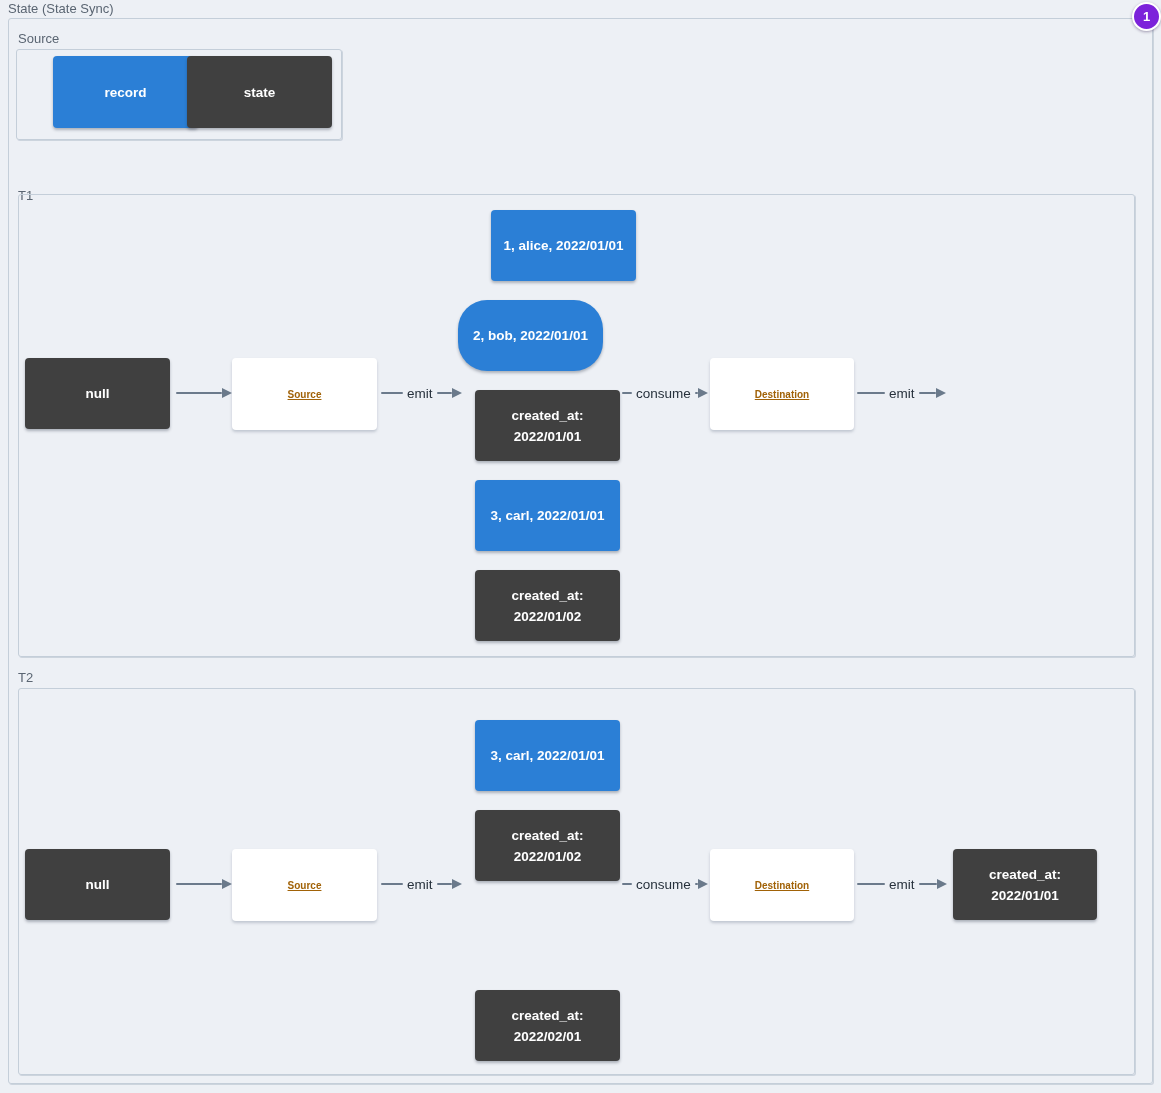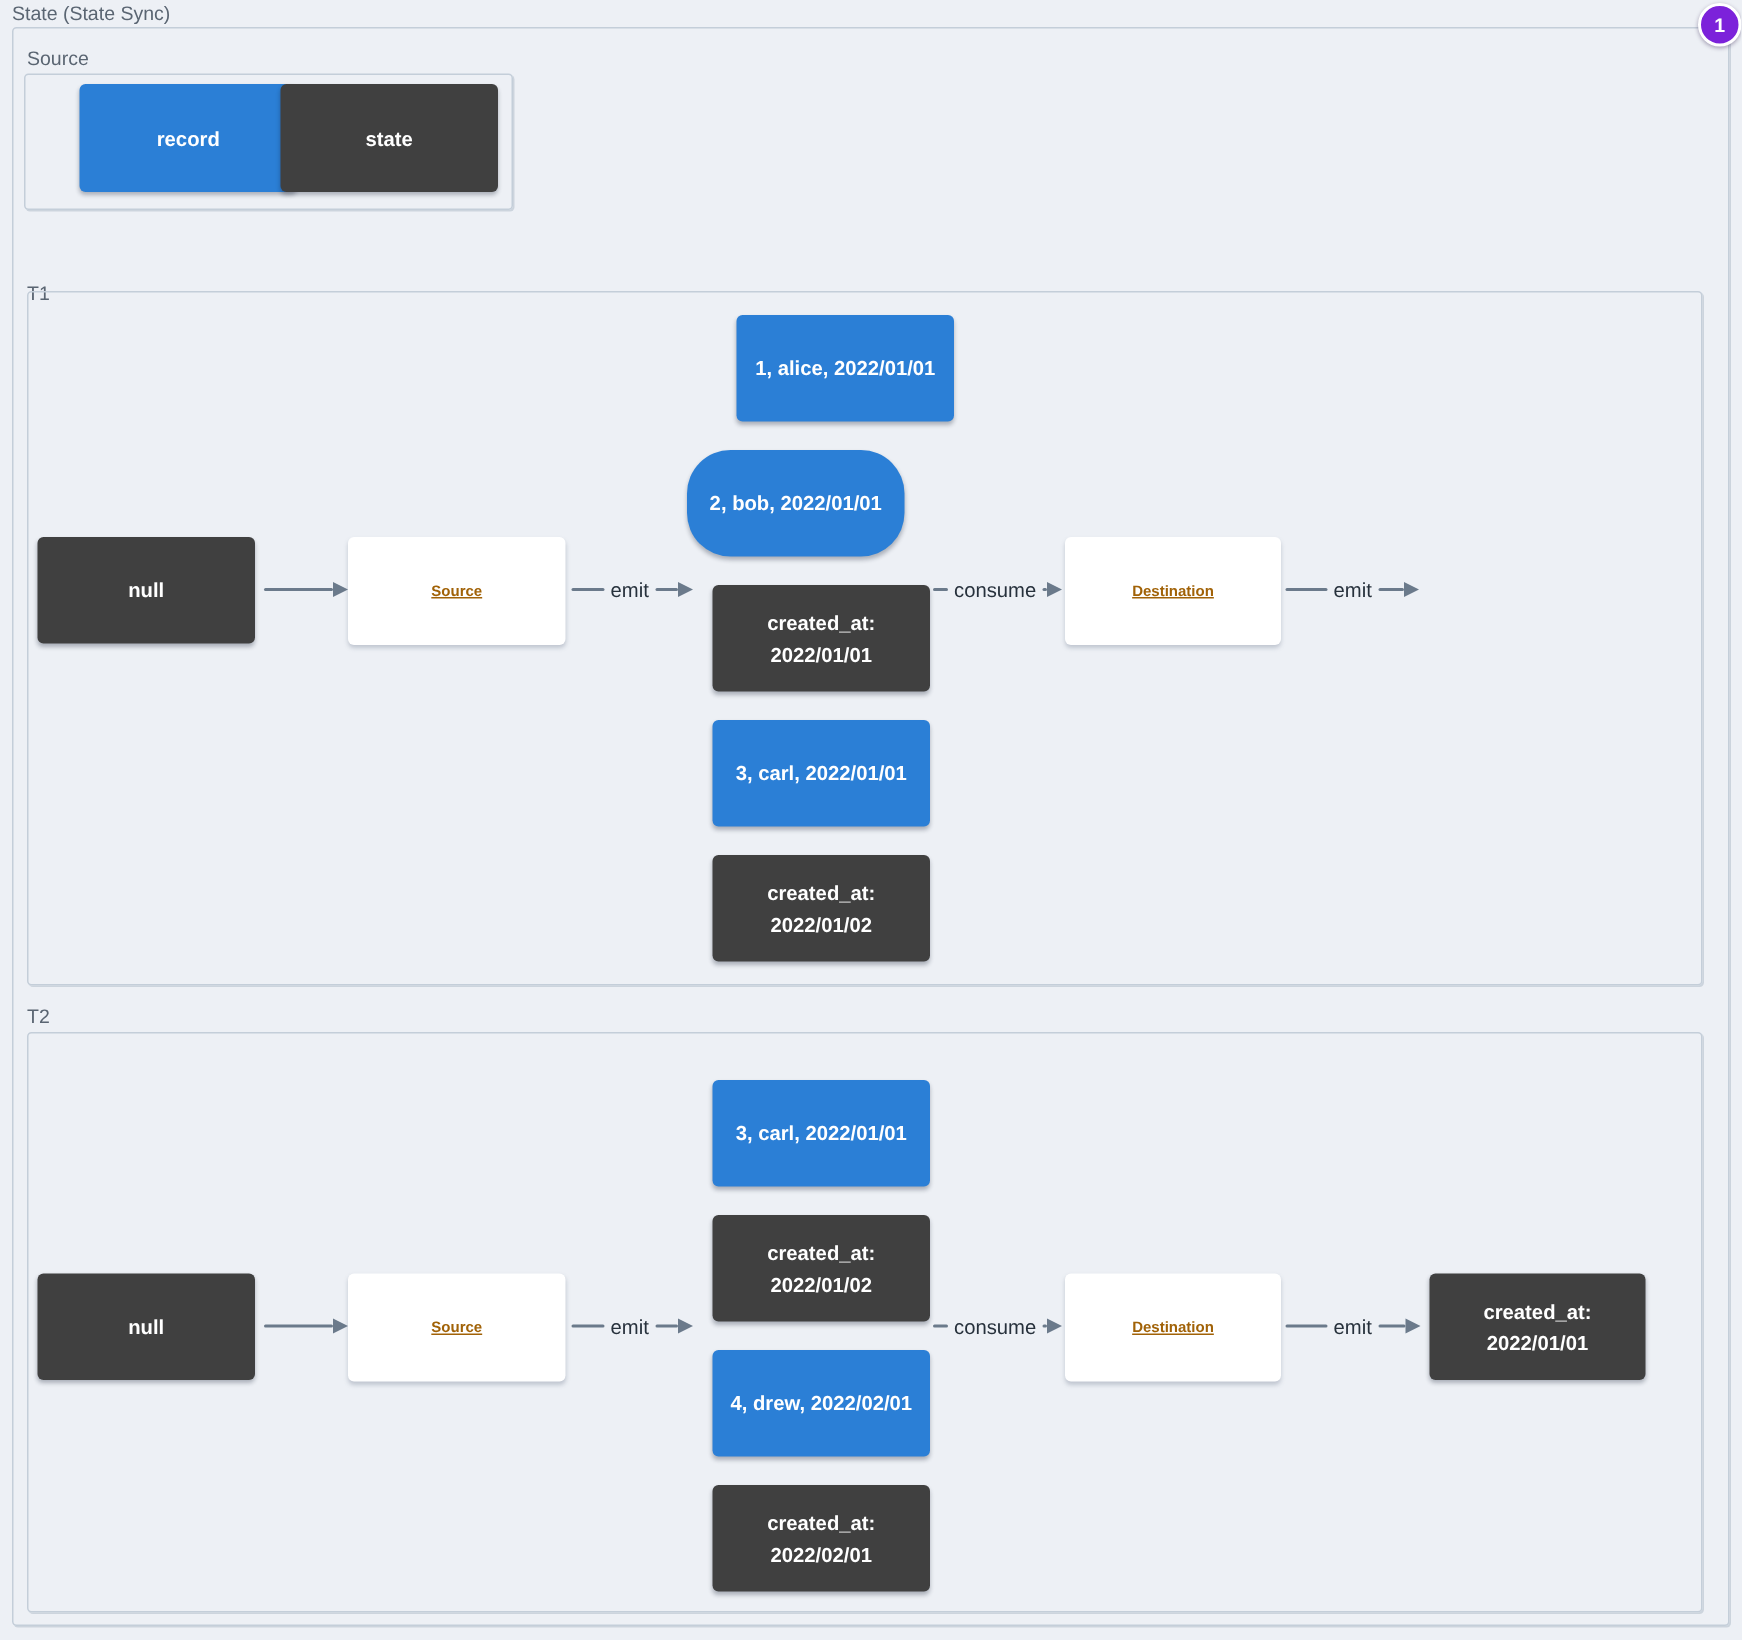--- a/index.html
+++ b/index.html
@@ -117,21 +117,20 @@
   <div class="edge" style="left:381px;top:875px;width:81px;">
     <div class="line" style="width:22px;"></div>
     <span class="edge-label">emit</span>
     <div class="line grow"></div>
     <div class="arrowhead"></div>
   </div>
 
   <div class="node record" style="left:475px;top:720px;">3, carl, 2022/01/01</div>
   <div class="node state" style="left:475px;top:810px;">created_at:
 2022/01/02</div>
-  <div class="node record" style="left:475px;top:900px;">4, drew, 2022/02/01</div>
   <div class="node state" style="left:475px;top:990px;">created_at:
 2022/02/01</div>
 
   <div class="edge" style="left:622px;top:875px;width:86px;">
     <div class="line" style="width:10px;"></div>
     <span class="edge-label">consume</span>
     <div class="line grow"></div>
     <div class="arrowhead"></div>
   </div>
 

